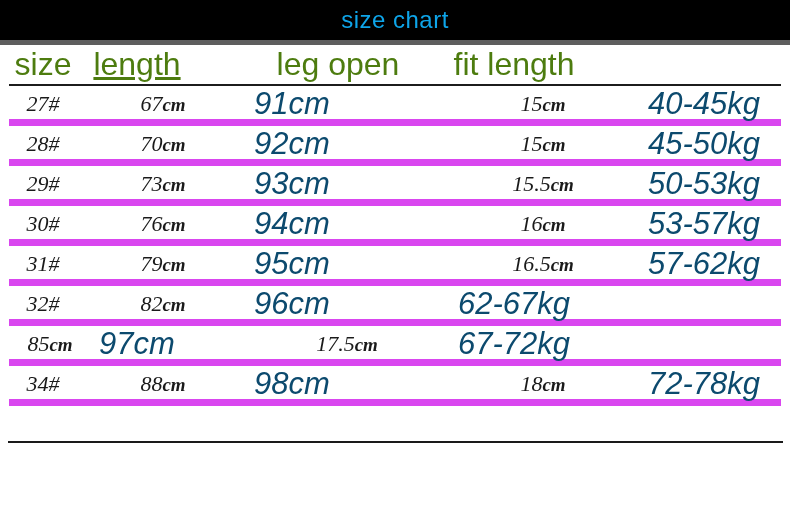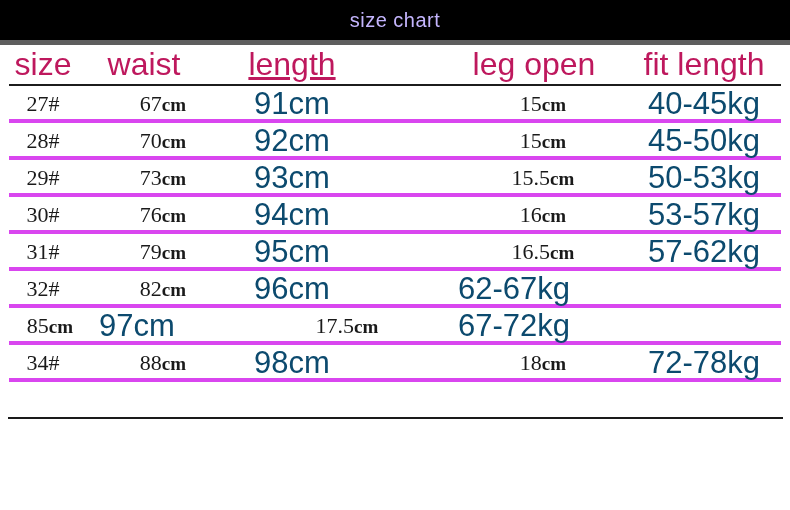--- a/index.html
+++ b/index.html
@@ -9,22 +9,22 @@
     font-family: "Liberation Sans", sans-serif;
     overflow: hidden;
     position: relative;
   }
   .title-bar {
     height: 40px; width: 100%;
     background: #000000;
     display: flex; align-items: center; justify-content: center;
   }
   .title-bar .title-text {
-    color: #c4b5fd;
-    font-size: 20px;
+    color: #0ea5e9;
+    font-size: 24px;
     letter-spacing: 0.5px;
     line-height: 40px;
   }
   .accent-strip {
     height: 5px; width: 100%;
     background: #5e5e5e;
   }
   .size-table {
     margin: 0 9px;
   }
@@ -33,27 +33,28 @@
     grid-template-columns: 82px 144px 166px 226px 154px;
     align-items: center;
   }
   .header-row {
     height: 39px;
     border-bottom: 2px solid #1c1c1c;
   }
   .header-row .cell {
     font-family: "Liberation Sans", sans-serif;
     font-size: 32px;
-    color: #be185d;
+    color: #4d7c0f;
     text-align: center;
     white-space: nowrap;
   }
   .trow {
     height: 33px;
-    border-bottom: 4px solid #d946ef;
+    border-bottom: 7px solid #d946ef;
+    font-style: italic;
   }
   .cell {
     text-align: center;
     white-space: nowrap;
     overflow: visible;
   }
   
   .col-size, .col-waist, .col-legopen {
     font-family: "Liberation Serif", serif;
     font-size: 22px;
@@ -91,21 +92,20 @@
 
 <div class="title-bar">
   <span class="title-text">size chart</span>
 </div>
 
 <div class="accent-strip"></div>
 
 <div class="size-table">
   <div class="grid-row header-row">
     <div class="cell col-size">size</div>
-    <div class="cell col-waist">waist</div>
     <div class="cell col-length">length</div>
     <div class="cell col-legopen">leg open</div>
     <div class="cell col-weight">fit length</div>
   </div>
   <div id="table-body">
       <div class="grid-row trow">
         <div class="cell col-size"><span>27</span><span class="hash">#</span></div>
         <div class="cell col-waist"><span>67</span><span class="unit">cm</span></div>
         <div class="cell col-length">91cm</div>
         <div class="cell col-legopen"><span>15</span><span class="unit">cm</span></div>

